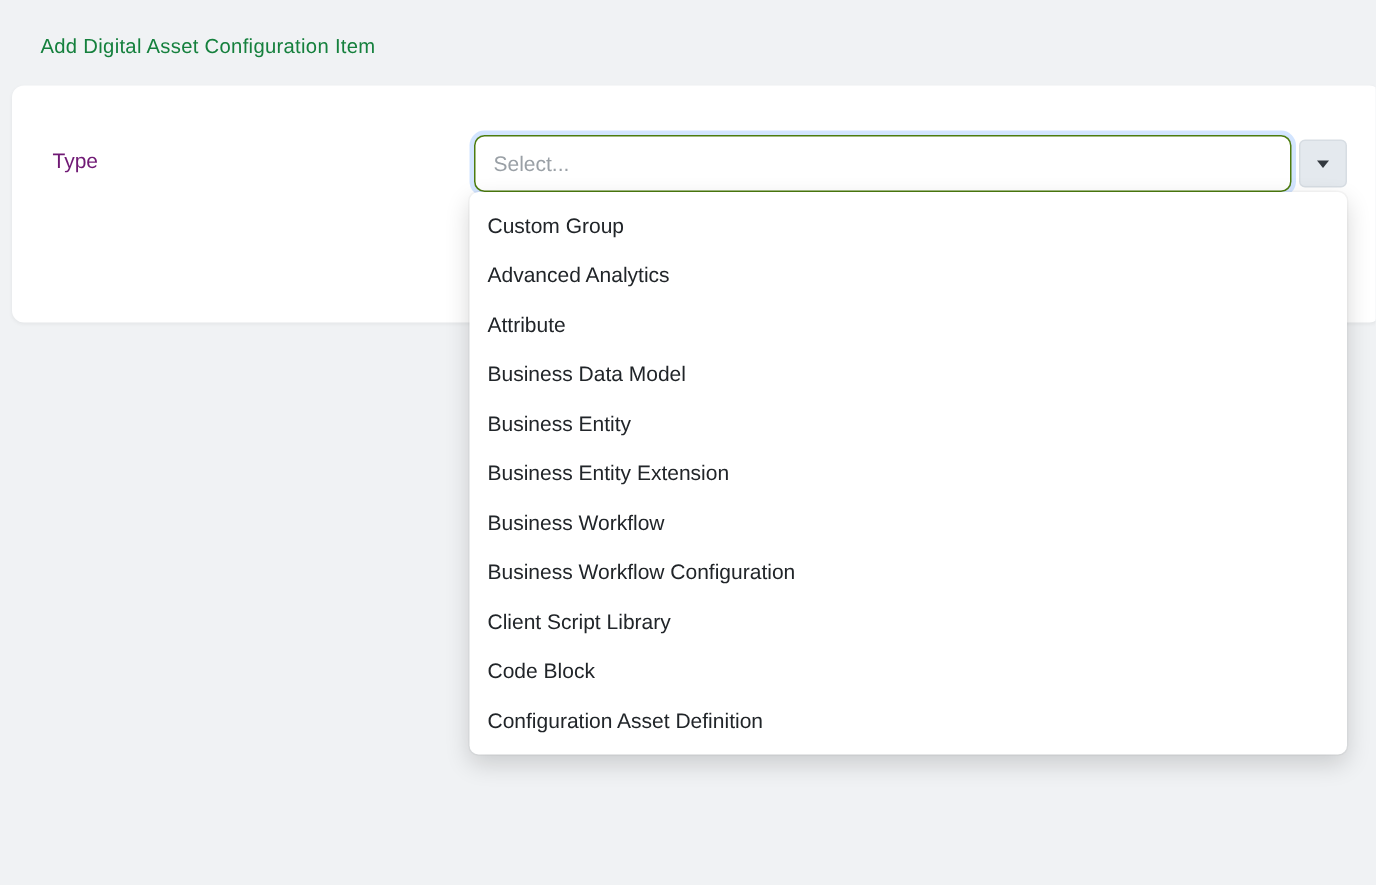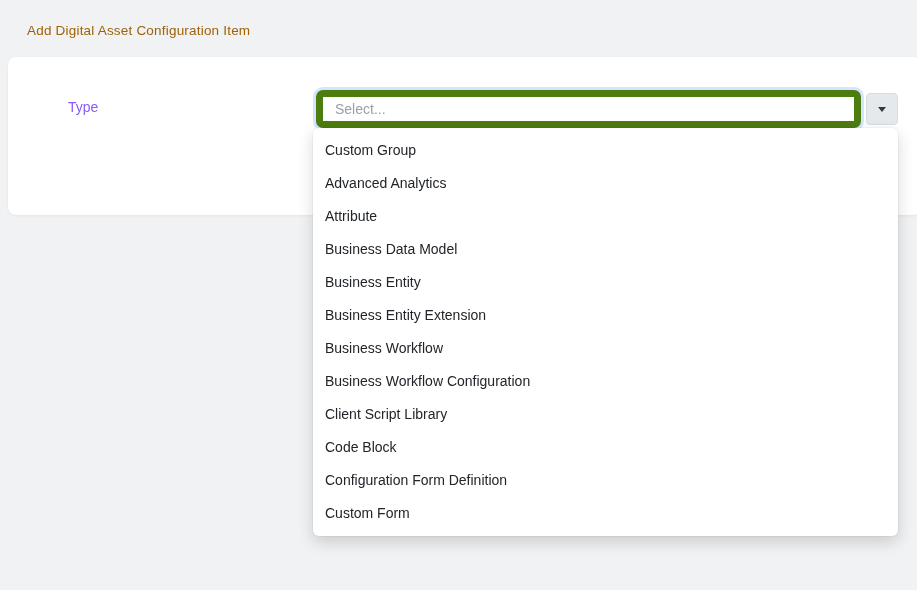--- a/index.html
+++ b/index.html
@@ -13,43 +13,42 @@
   .page-header {
     position: absolute;
     left: 0; top: 0; right: 0;
     height: 57px;
     background: #f0f2f4;
   }
   .page-title {
     position: absolute;
     left: 27px; top: 23px;
     font-size: 13.5px;
-    color: #a16207;
+    color: #15803d;
     letter-spacing: 0.2px;
   }
   .card {
     position: absolute;
     left: 8px; top: 57px; right: -4px;
     height: 158px;
     background: #ffffff;
     border-radius: 8px;
     box-shadow: 0 1px 3px rgba(0,0,0,0.06);
   }
   .field-label {
     position: absolute;
     left: 35px; top: 99px;
     font-size: 14px;
-    color: #8b5cf6;
-    margin-left: 33px;
+    color: #701a75;
   }
   .combo-input {
     position: absolute;
     left: 316px; top: 90px;
     width: 545px; height: 38px;
-    border: 7px solid #4d7c0f;
+    border: 1px solid #4d7c0f;
     border-radius: 7px;
     outline: none;
     box-shadow: 0 0 0 3px rgba(13,110,253,0.18);
     padding: 0 12px;
     font-size: 14px;
     font-family: "Liberation Sans", "DejaVu Sans", sans-serif;
     color: #212529;
     background: #ffffff;
   }
   .combo-input::placeholder {
@@ -117,16 +116,15 @@
       <div class="dropdown-item">Custom Group</div>
       <div class="dropdown-item">Advanced Analytics</div>
       <div class="dropdown-item">Attribute</div>
       <div class="dropdown-item">Business Data Model</div>
       <div class="dropdown-item">Business Entity</div>
       <div class="dropdown-item">Business Entity Extension</div>
       <div class="dropdown-item">Business Workflow</div>
       <div class="dropdown-item">Business Workflow Configuration</div>
       <div class="dropdown-item">Client Script Library</div>
       <div class="dropdown-item">Code Block</div>
-      <div class="dropdown-item">Configuration Form Definition</div>
-      <div class="dropdown-item">Custom Form</div>
+      <div class="dropdown-item">Configuration Asset Definition</div>
     </div>
 </div>
 
 </body></html>

